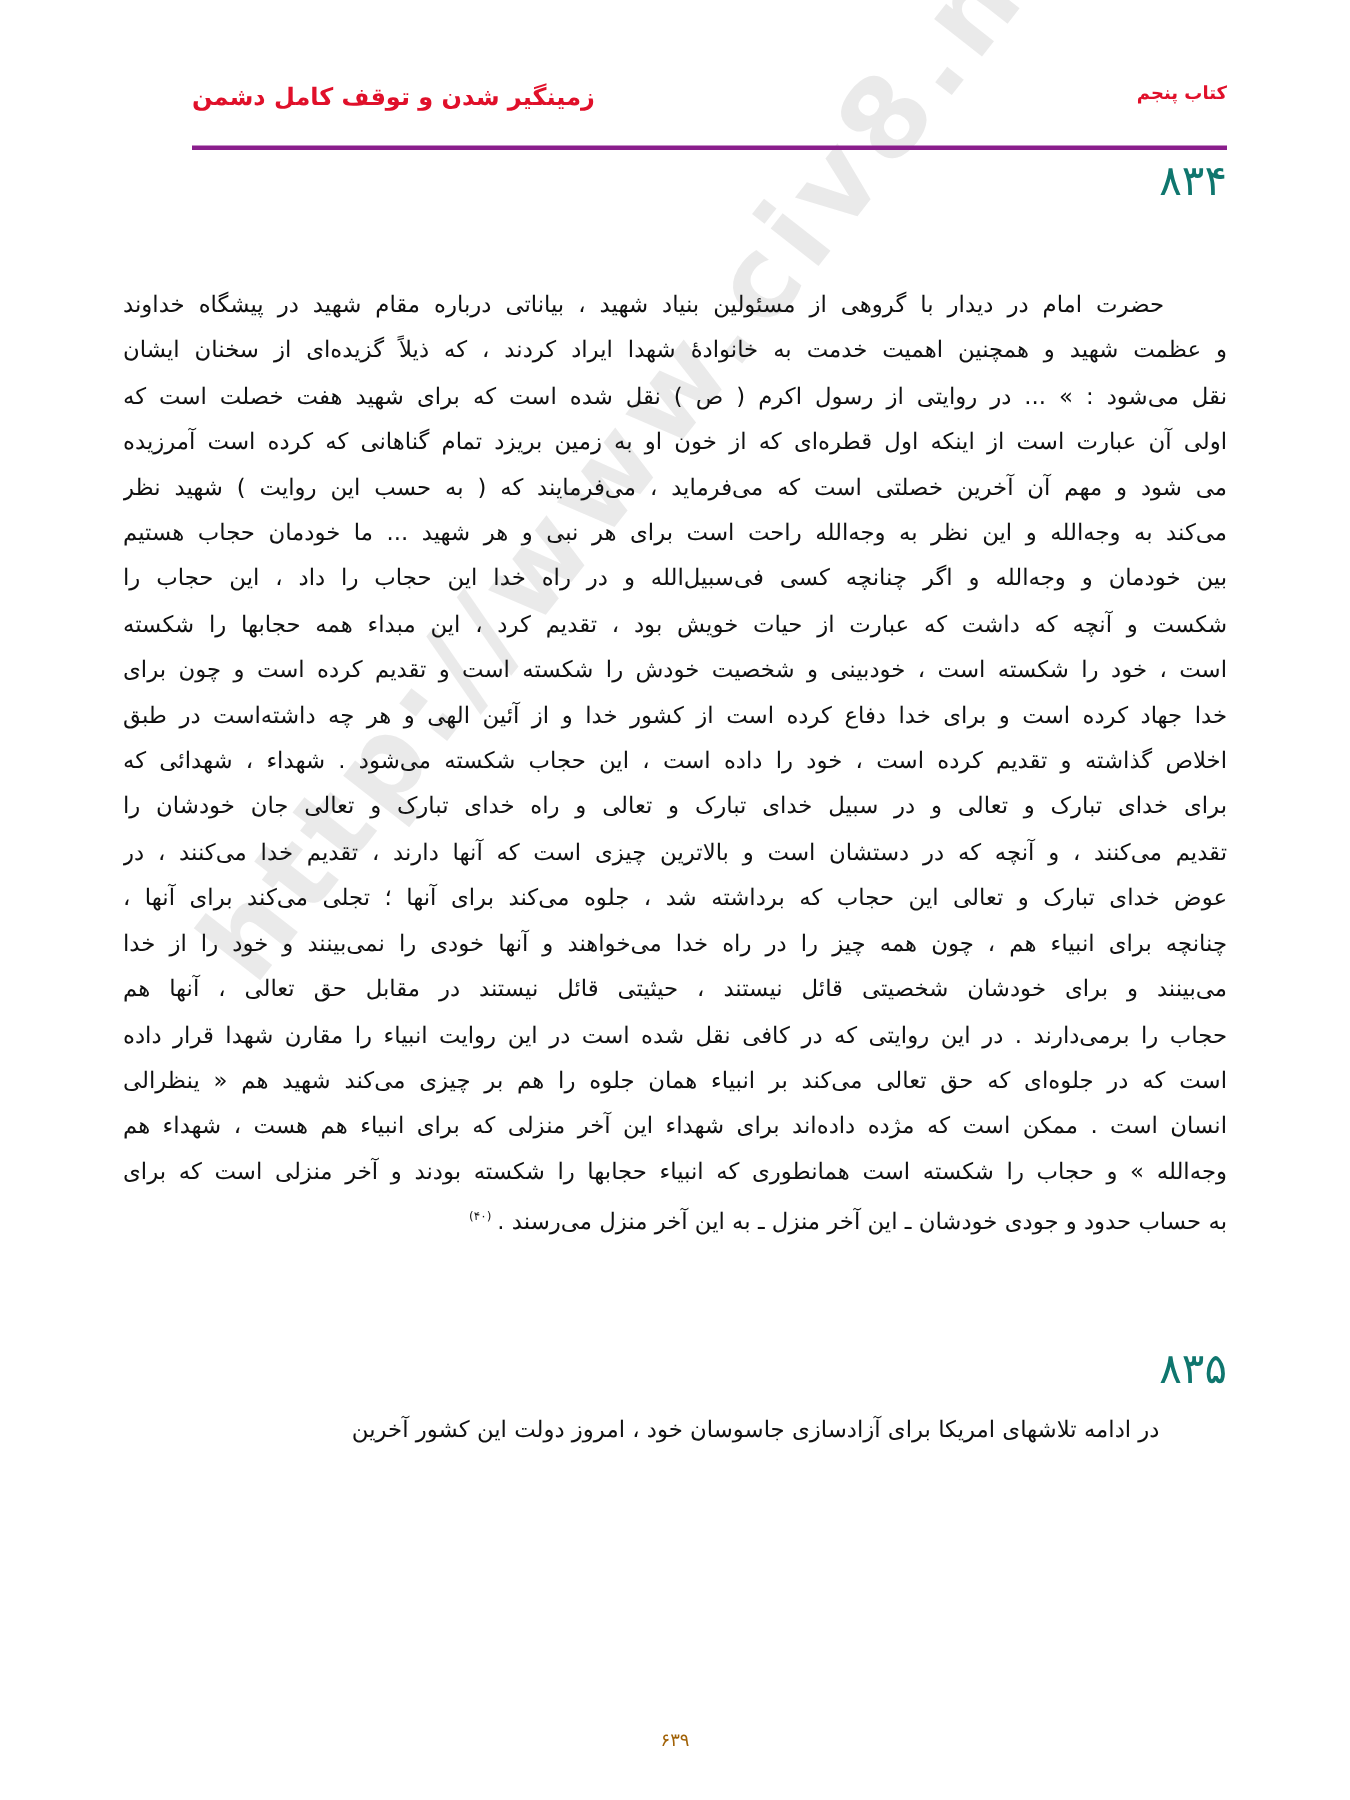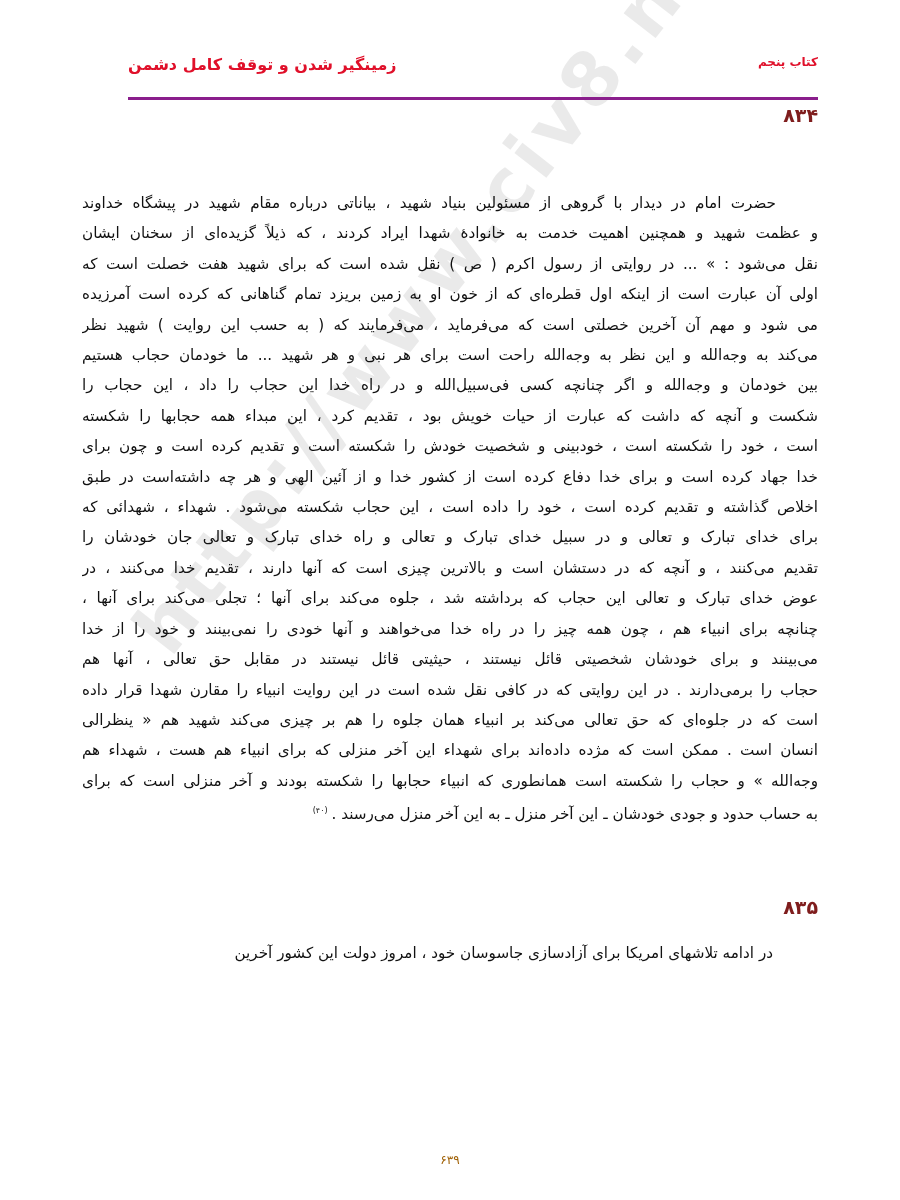--- a/index.html
+++ b/index.html
@@ -43,24 +43,24 @@
       position: absolute;
       top: 97px;
       left: 128px;
       width: 690px;
       height: 3px;
       background: #8a1e8c;
     }
     .section-number {
       position: absolute;
       right: 82px;
-      font-weight: bold;
-      font-size: 19px;
+      font-weight: normal;
+      font-size: 28px;
       direction: rtl;
-      color: #7f1d1d;
+      color: #0f766e;
     }
     .sec-834 { top: 104px; }
     .sec-835 { top: 896px; }
     .body-text {
       position: absolute;
       top: 148px;
       left: 82px;
       width: 736px;
       direction: rtl;
       text-align: justify;

